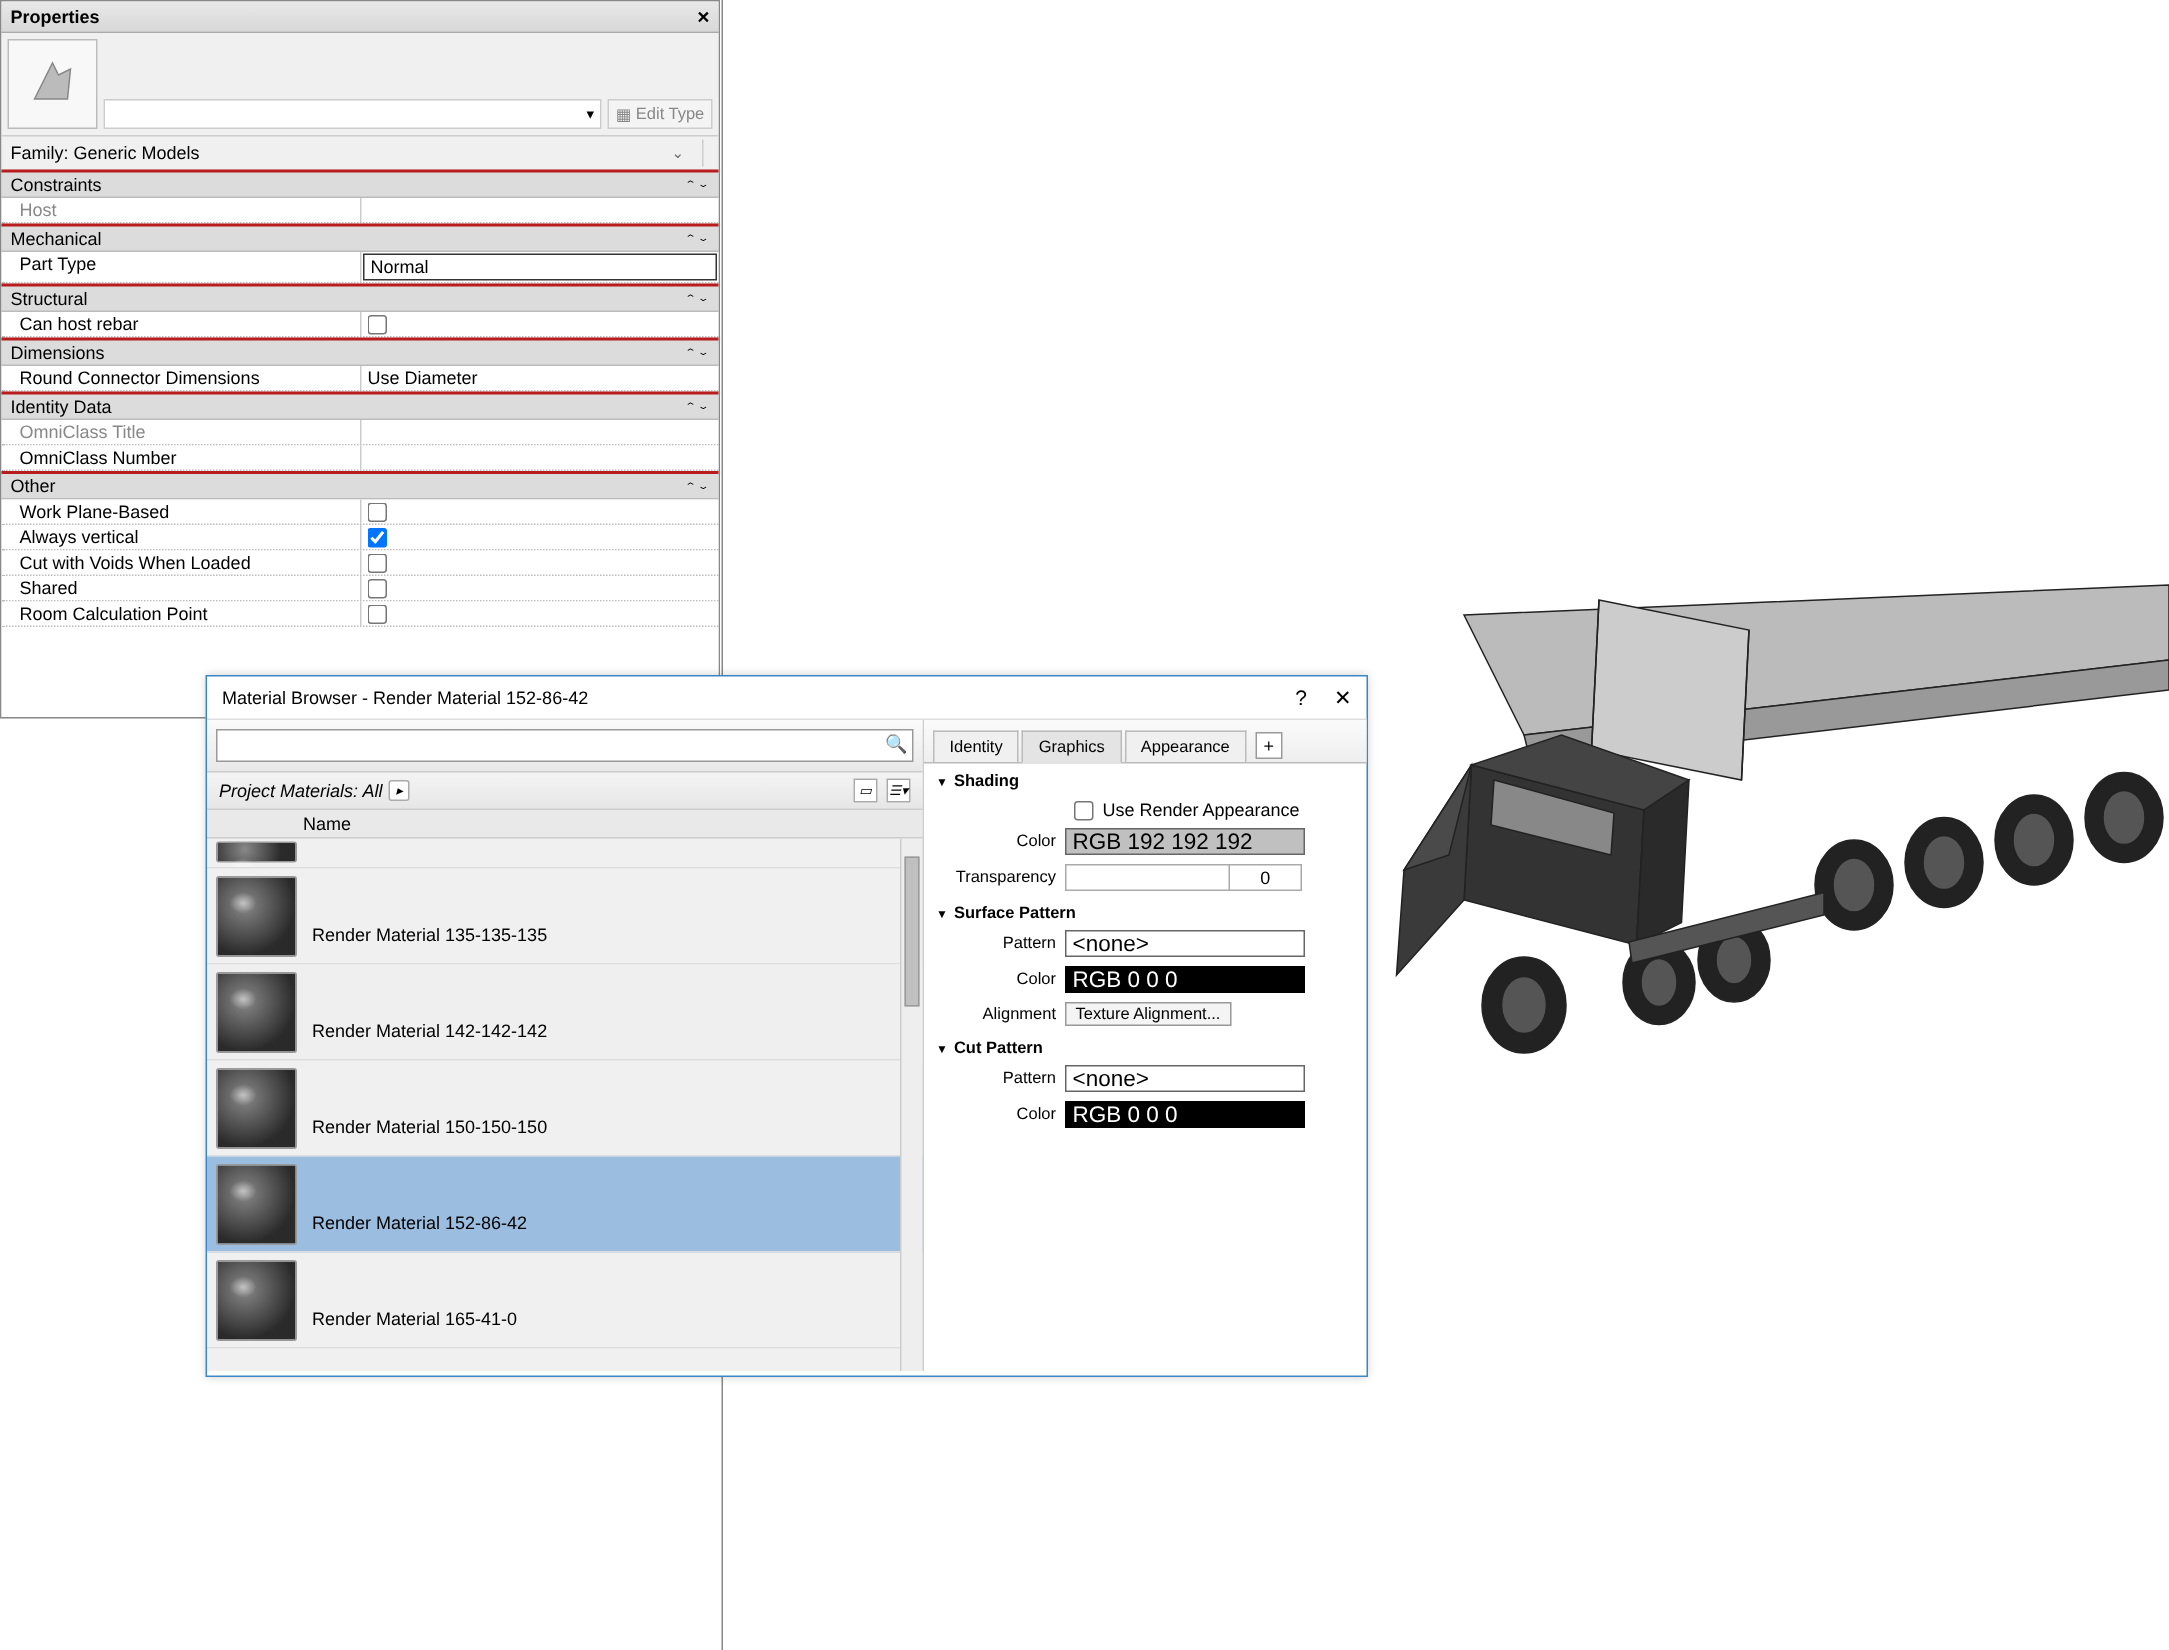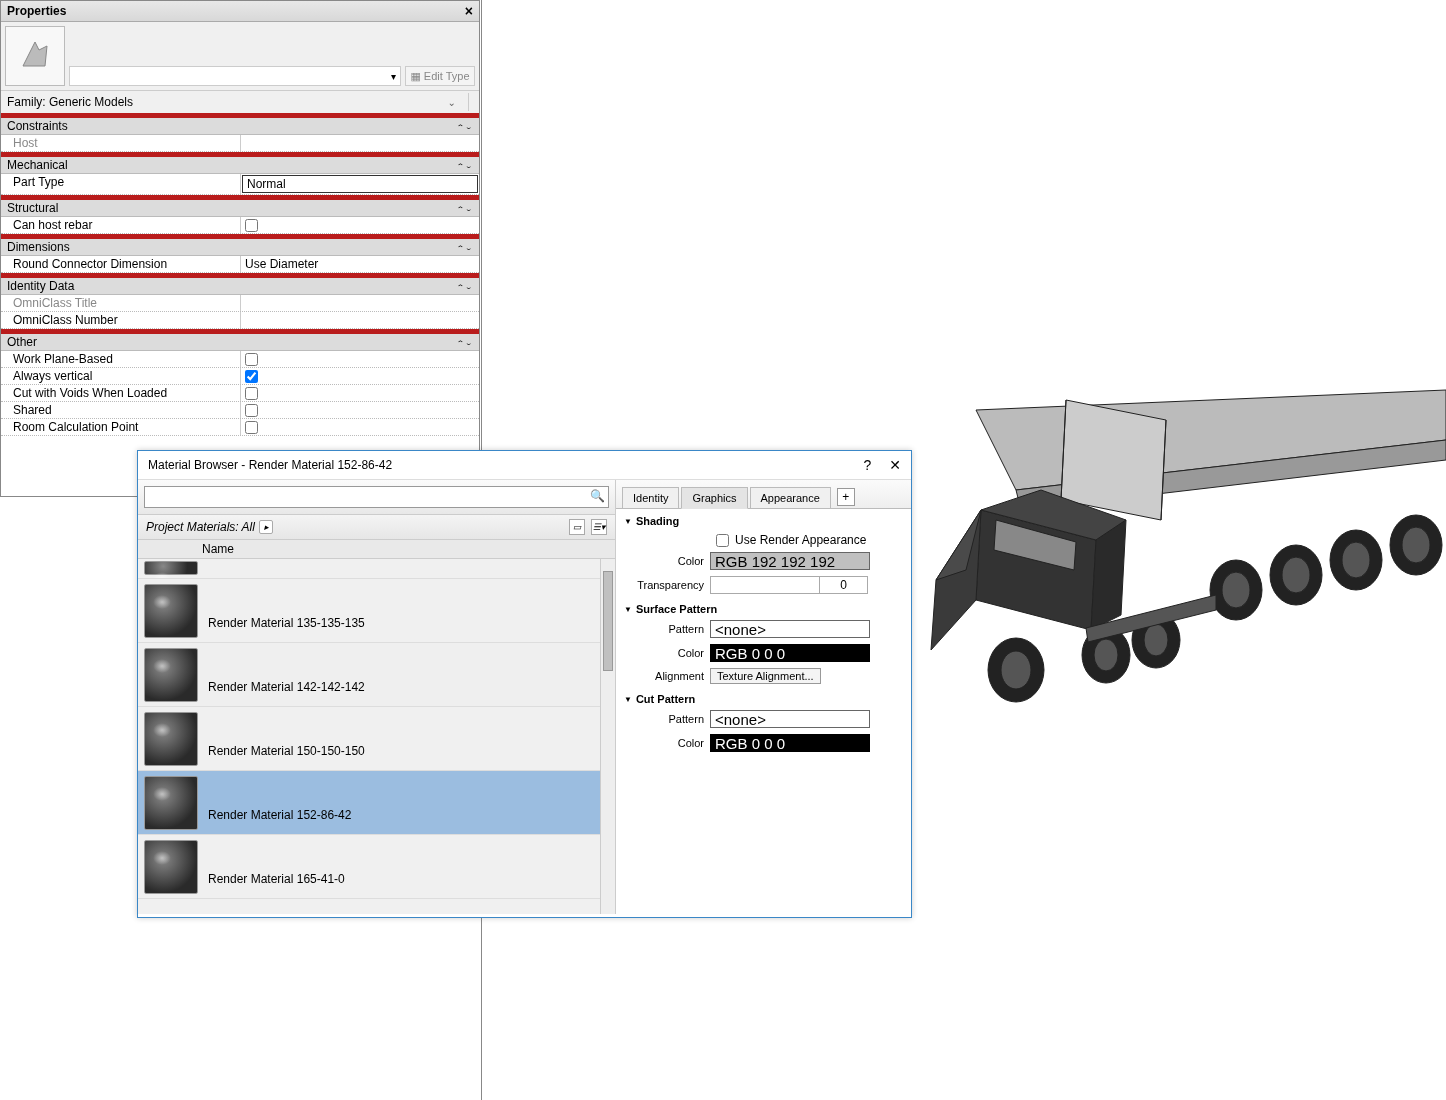--- a/index.html
+++ b/index.html
@@ -14,21 +14,21 @@
 .thumb-block svg { width: 40px; height: 40px; }
 .type-selector-wrap { flex:1; display:flex; flex-direction:column; justify-content:flex-end; height:60px; }
 .type-dropdown-row { background:#fff; border:1px solid #ccc; height:20px; display:flex; align-items:center; justify-content:flex-end; padding:0 4px;}
 .type-dropdown-row .dd { font-size:10px; }
 .edit-type-col { width:70px; display:flex; flex-direction:column; justify-content:flex-end; height:60px;}
 .edit-type-btn { height:20px; border:1px solid #ccc; background:#f4f4f4; color:#888; display:flex; align-items:center; justify-content:center; gap:3px; font-size:11px;}
 .family-row { display: flex; align-items: center; padding: 2px 6px; border-top:1px solid #ccc; background:#f0f0f0;}
 .family-row .label { flex: 1; }
 .family-row .dd { font-size:10px; color:#666; padding-right: 8px;}
 .family-row .sep { width:1px; height:18px; background:#ccc; margin:0 4px;}
-.cat-header { background: #dcdcdc; padding: 1px 6px; border-top: 5px solid #b91c1c; border-bottom: 1px solid #bbb; display: flex; justify-content: space-between; align-items: center; }
+.cat-header { background: #dcdcdc; padding: 1px 6px; border-top: 2px solid #b91c1c; border-bottom: 1px solid #bbb; display: flex; justify-content: space-between; align-items: center; }
 .cat-header .chev { font-size: 10px; transform: scaleY(0.6);}
 .prop-row { display: flex; border-bottom: 1px dotted #bbb; background: #fff; }
 .prop-row .plabel { width: 240px; padding: 1px 6px 1px 12px; border-right: 1px solid #ccc; }
 .prop-row .pvalue { flex: 1; padding: 1px 4px; display: flex; align-items: center; }
 .prop-row .pvalue input[type="checkbox"] { margin: 0; }
 .prop-row.readonly .plabel { color: #888; }
 .prop-row .pvalue.boxed { border: 1px solid #333; margin:1px; padding-left:4px;}
 .props-body-fill { height: 60px; background:#fff; }
 
 
@@ -185,21 +185,21 @@
         <div class="plabel">Can host rebar</div>
         <div class="pvalue">
           <input type="checkbox" style="">
         </div>
       </div>
       <div class="cat-header">
         <span>Dimensions</span>
         <span class="chev">⌃⌄</span>
       </div>
       <div class="prop-row">
-        <div class="plabel">Round Connector Dimension</div>
+        <div class="plabel">Round Connector Dimensions</div>
         <div class="pvalue">Use Diameter</div>
       </div>
       <div class="cat-header">
         <span>Identity Data</span>
         <span class="chev">⌃⌄</span>
       </div>
       <div class="prop-row readonly">
         <div class="plabel">OmniClass Title</div>
         <div class="pvalue"></div>
       </div>

